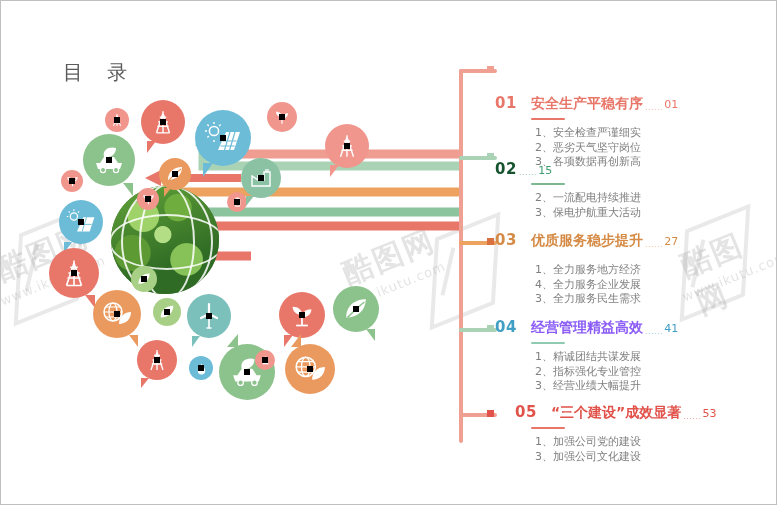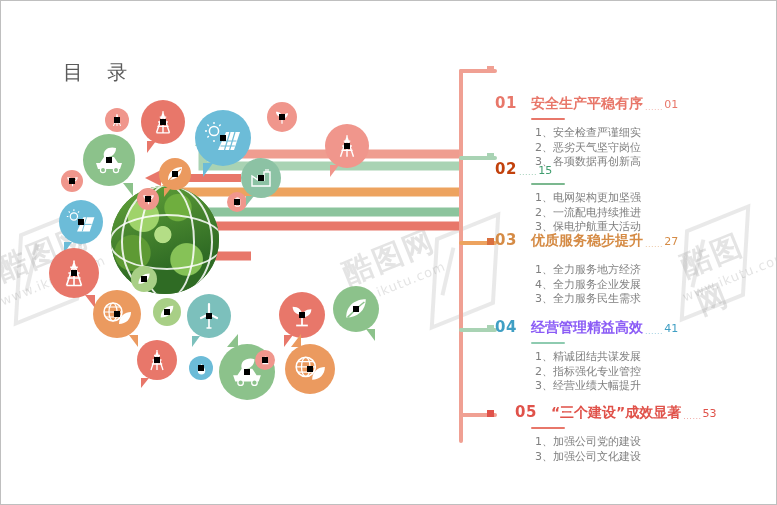--- a/index.html
+++ b/index.html
@@ -318,27 +318,26 @@
       <div class="rule" style="background:#e8776a;"></div>
       <div class="subs">
         <div class="sub">1、安全检查严谨细实</div>
         <div class="sub">2、恶劣天气坚守岗位</div>
         <div class="sub">3、各项数据再创新高</div>
       </div>
     </div>
 
     <div class="entry" style="top:95px;">
       <div class="entry-head">
-        <span class="entry-num" style="color:#c2410c;">02</span>
+        <span class="entry-num" style="color:#14532d;">02</span>
         <span class="leader" style="color:#3e9c6d;">......</span>
         <span class="entry-page" style="color:#3e9c6d;margin-top:18px;">15</span>
       </div>
       <div class="rule" style="background:#7bb88f;"></div>
       <div class="subs">
-        <div class="sub">1、电网架构更加坚强</div>
         <div class="sub">2、一流配电持续推进</div>
         <div class="sub">3、保电护航重大活动</div>
       </div>
     </div>
 
     <div class="entry" style="top:180px;">
       <div class="entry-head">
         <span class="entry-num" style="color:#d58b45;">03</span>
         <span class="entry-title" style="color:#d58b45;">优质服务稳步提升</span>
         <span class="leader" style="color:#d58b45;">......</span>

